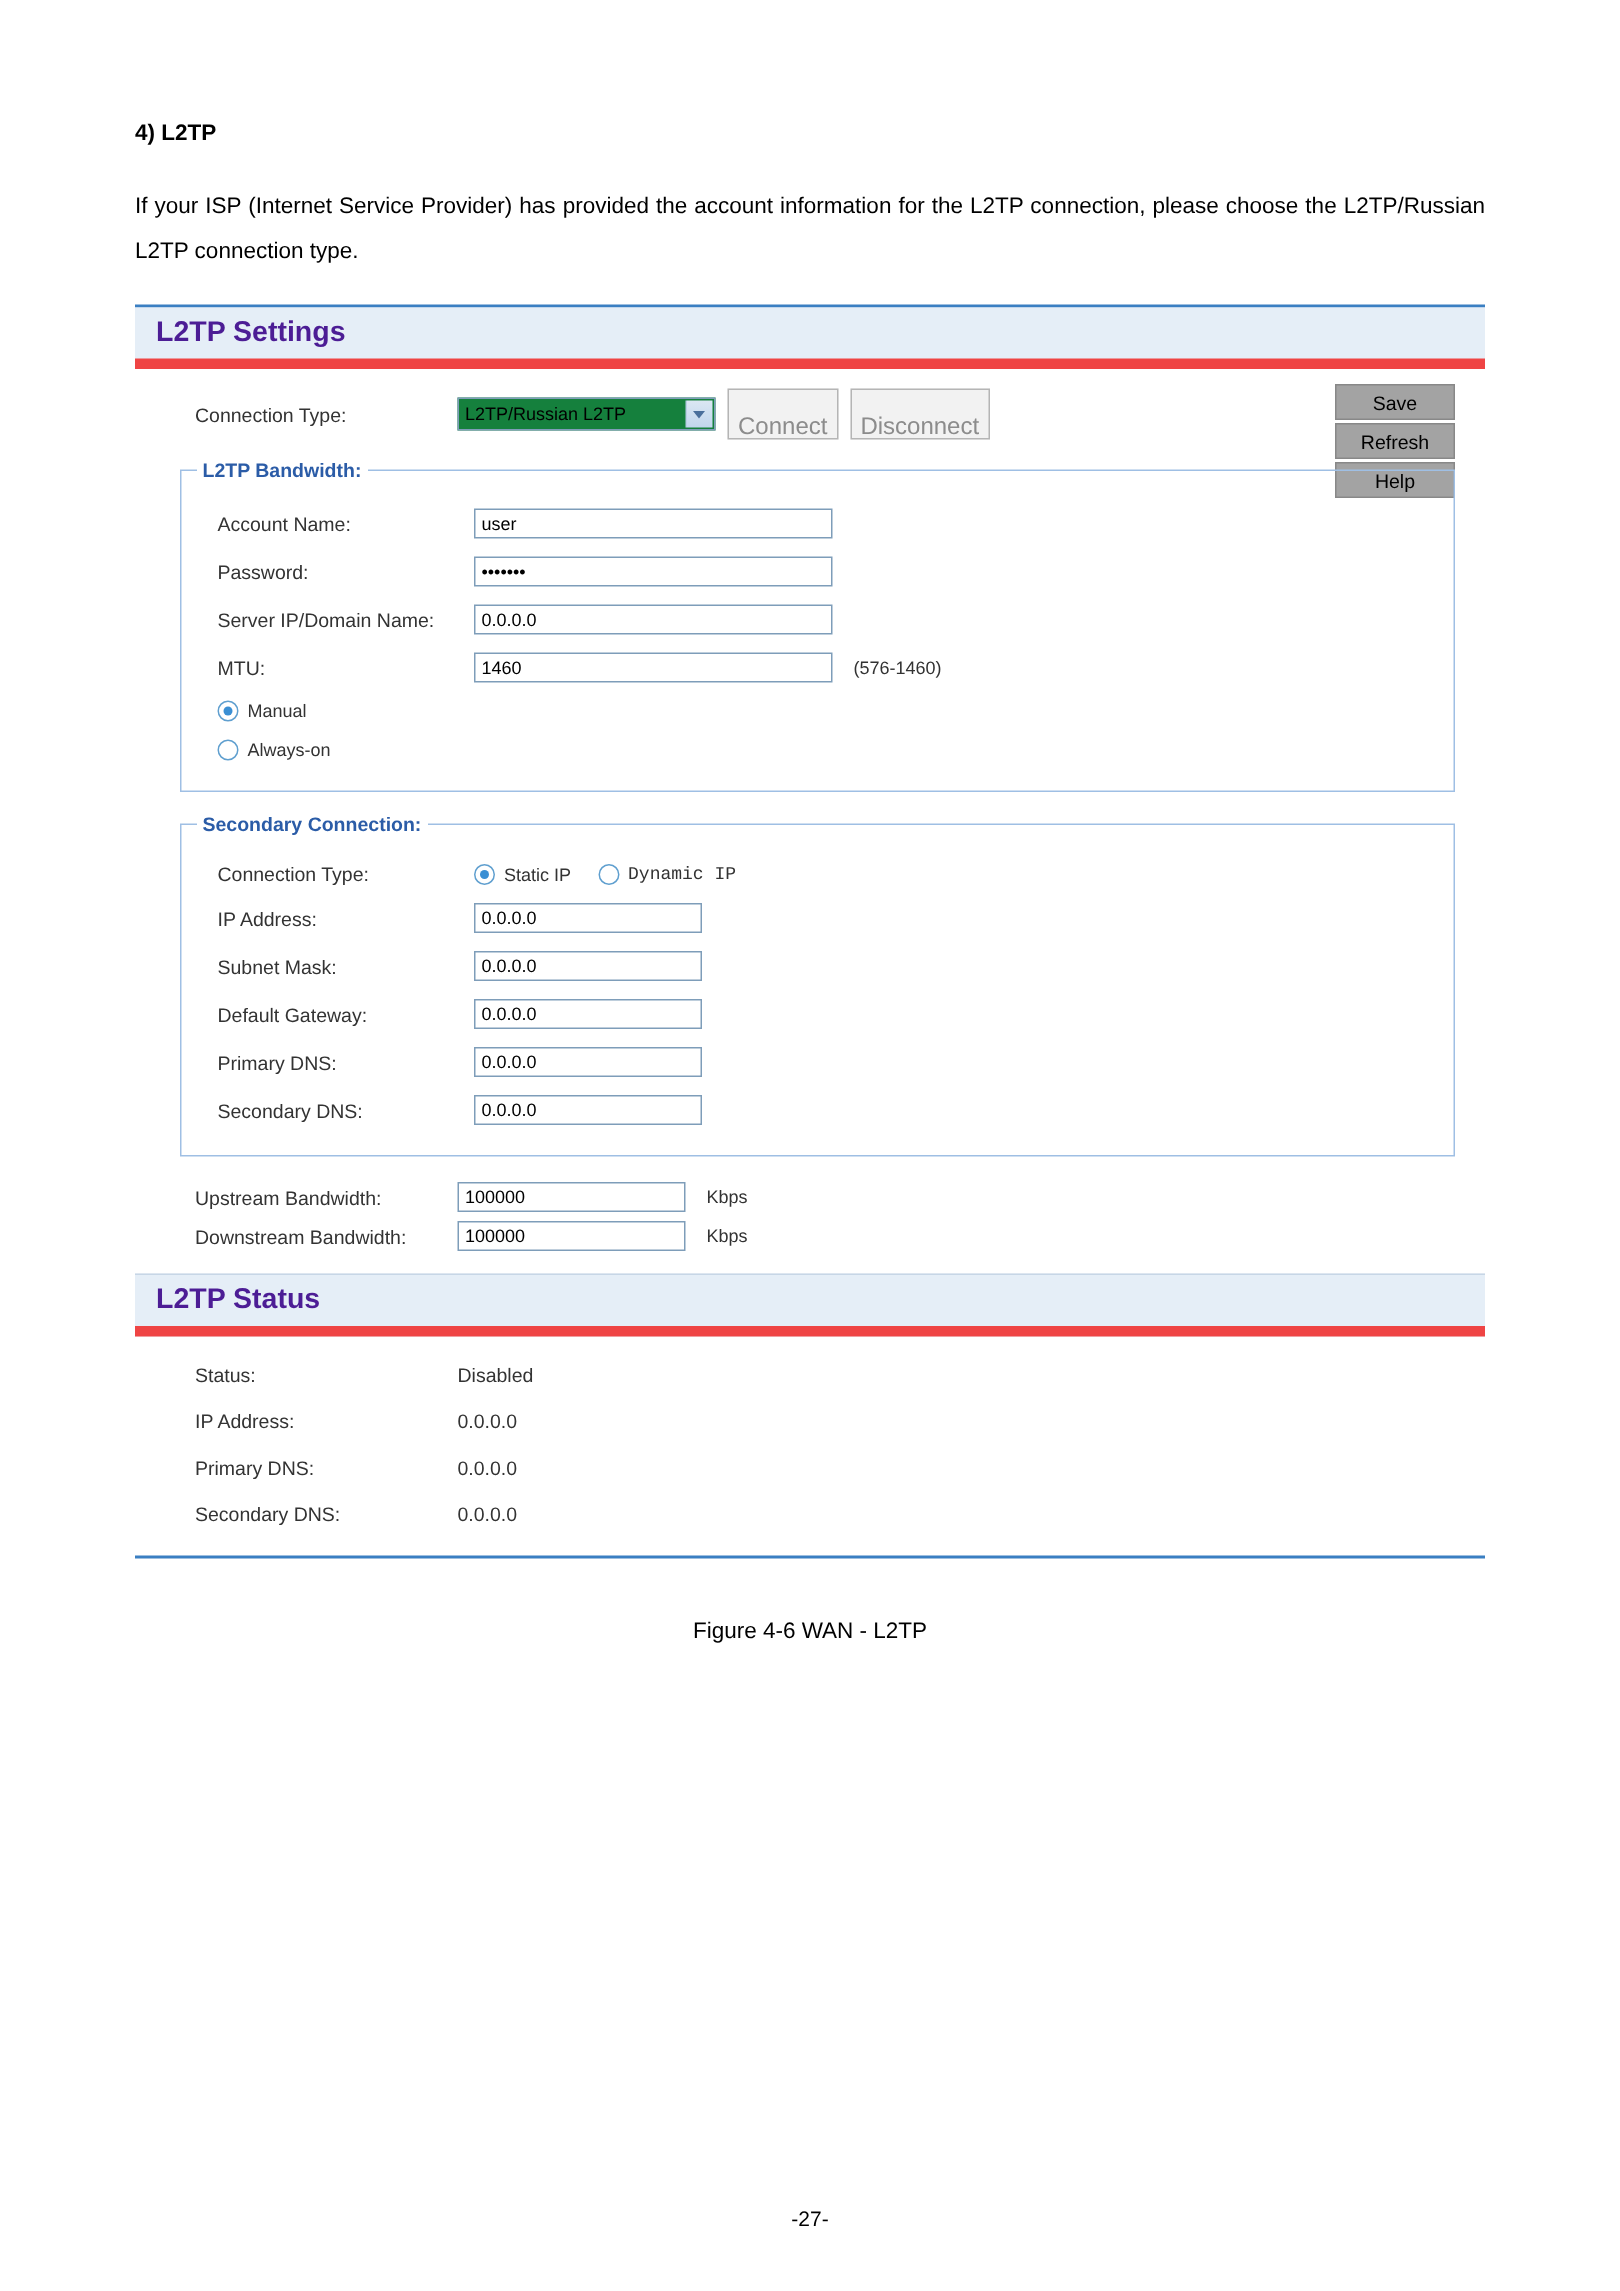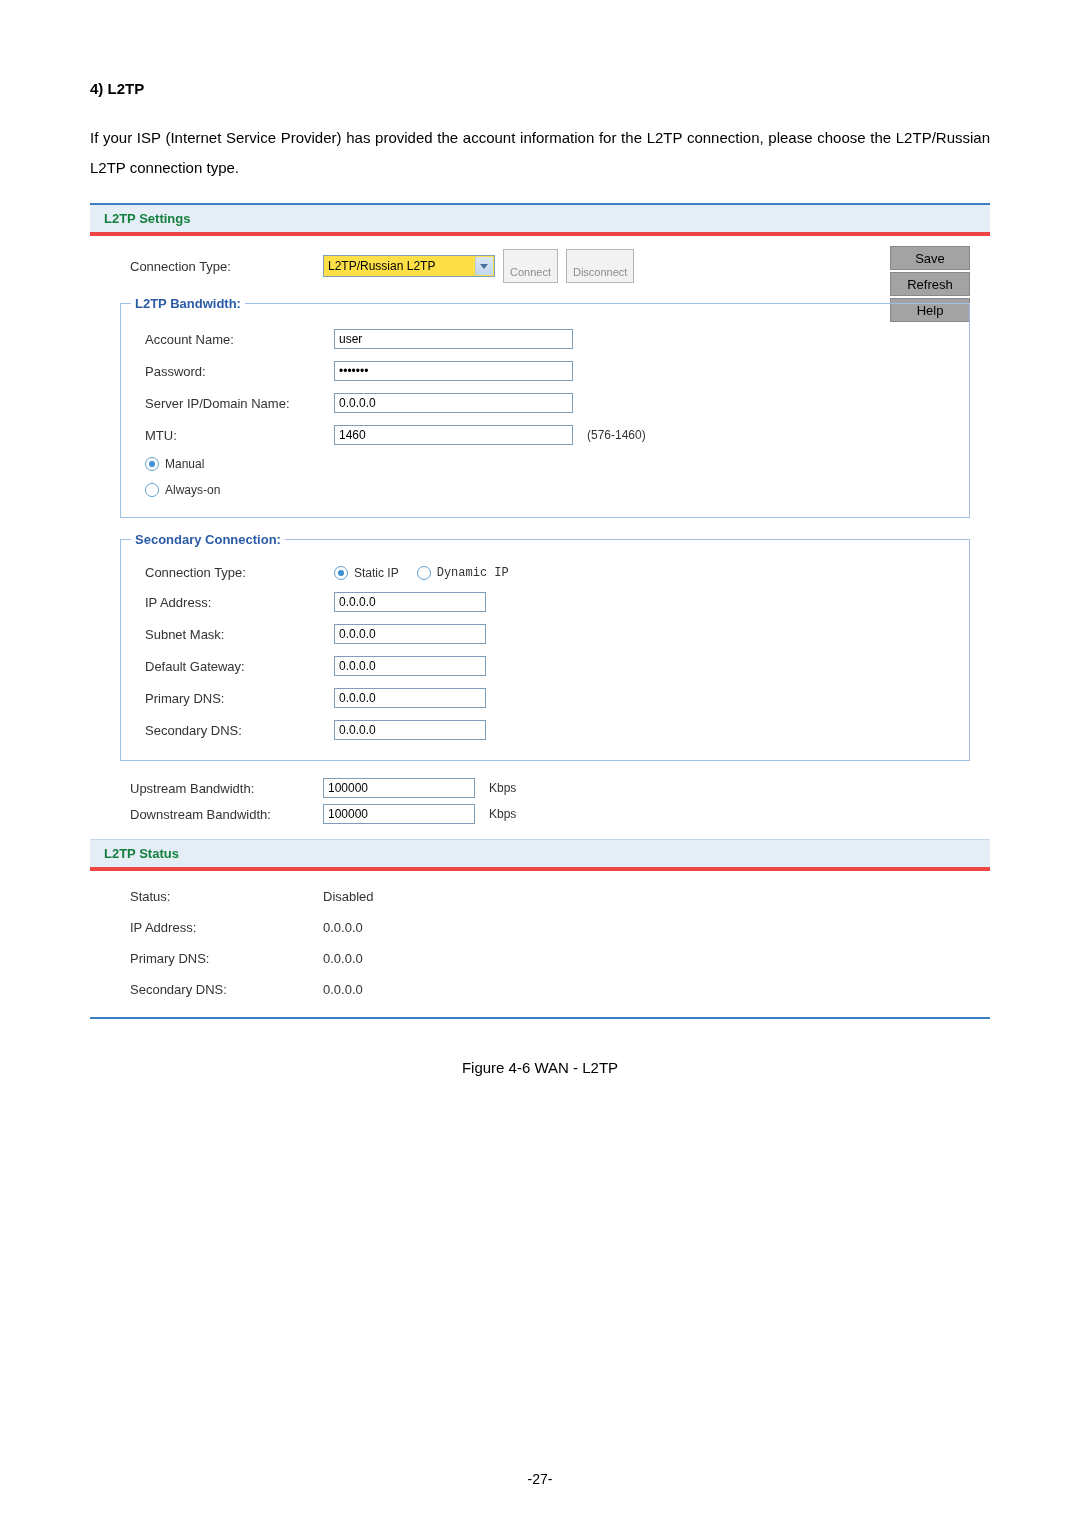--- a/index.html
+++ b/index.html
@@ -28,56 +28,55 @@
     text-align: justify;
     margin-bottom: 20px;
   }
   .panel-wrap {
     border-top: 2px solid #3a7fc2;
     border-bottom: 2px solid #3a7fc2;
     position: relative;
   }
   .section-header {
     background: #e5eef7;
-    color: #15803d;
+    color: #4c1d95;
     font-weight: bold;
-    font-size: 13px;
+    font-size: 19px;
     padding: 6px 14px;
     border-top: 1px solid #c7d6e6;
-    border-bottom: 4px solid #ef4444;
+    border-bottom: 7px solid #ef4444;
   }
   .section-header.first { border-top: none; }
   .padbox {
     padding: 10px 0 12px 0;
     position: relative;
   }
   .row {
     display: flex;
     align-items: center;
     padding: 3px 0;
     font-size: 13px;
     color: #333;
-    gap: 18px;
   }
   .lbl {
     width: 215px;
     padding-left: 40px;
     box-sizing: border-box;
   }
   .ctrl {
     display: flex;
     align-items: center;
     gap: 8px;
   }
   select.cmb {
     width: 172px;
     height: 22px;
     font-size: 12px;
     border: 1px solid #7e9db9;
-    background: #fde047;
+    background: #15803d;
   }
   .cmb-wrap {
     position: relative;
     display: inline-block;
   }
   .cmb-wrap::after {
     content: "";
     position: absolute;
     right: 2px;
     top: 2px;
@@ -95,21 +94,21 @@
     width: 0;
     height: 0;
     border-left: 4px solid transparent;
     border-right: 4px solid transparent;
     border-top: 5px solid #4a6f9c;
     z-index: 2;
     pointer-events: none;
   }
   button.gray {
     height: 22px;
-    font-size: 11px;
+    font-size: 16px;
     padding: 16px 6px;
     border: 1px solid #b5b5b5;
     background: #f2f2f2;
     color: #8c8c8c;
   }
   input.txt {
     height: 20px;
     border: 1px solid #7e9db9;
     font-size: 12px;
     padding: 0 4px;

